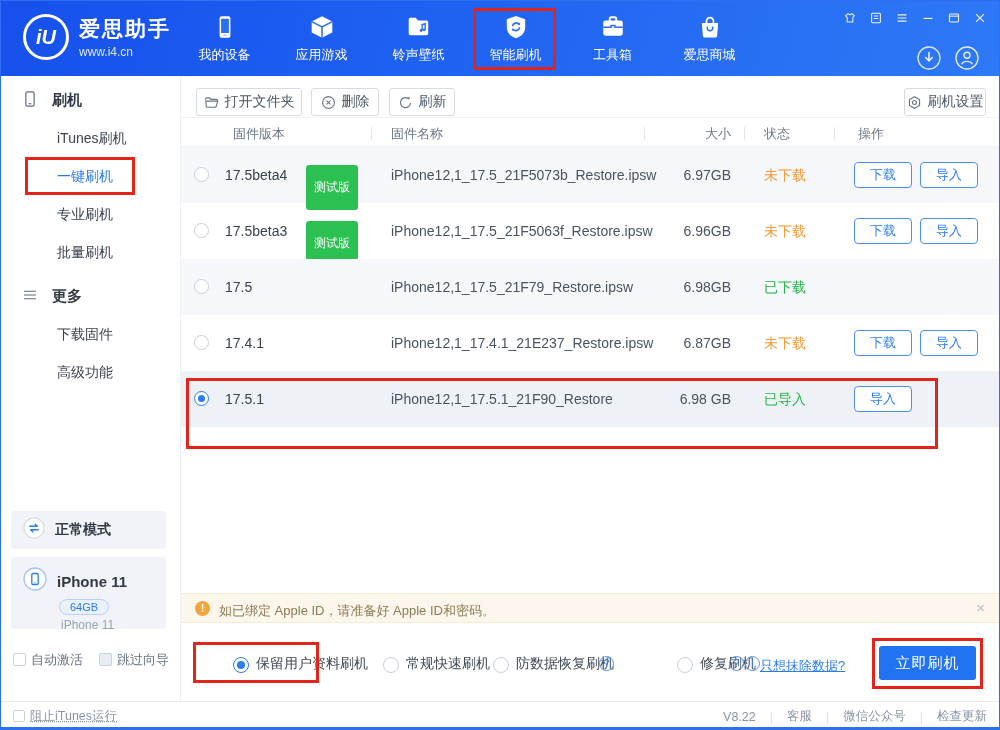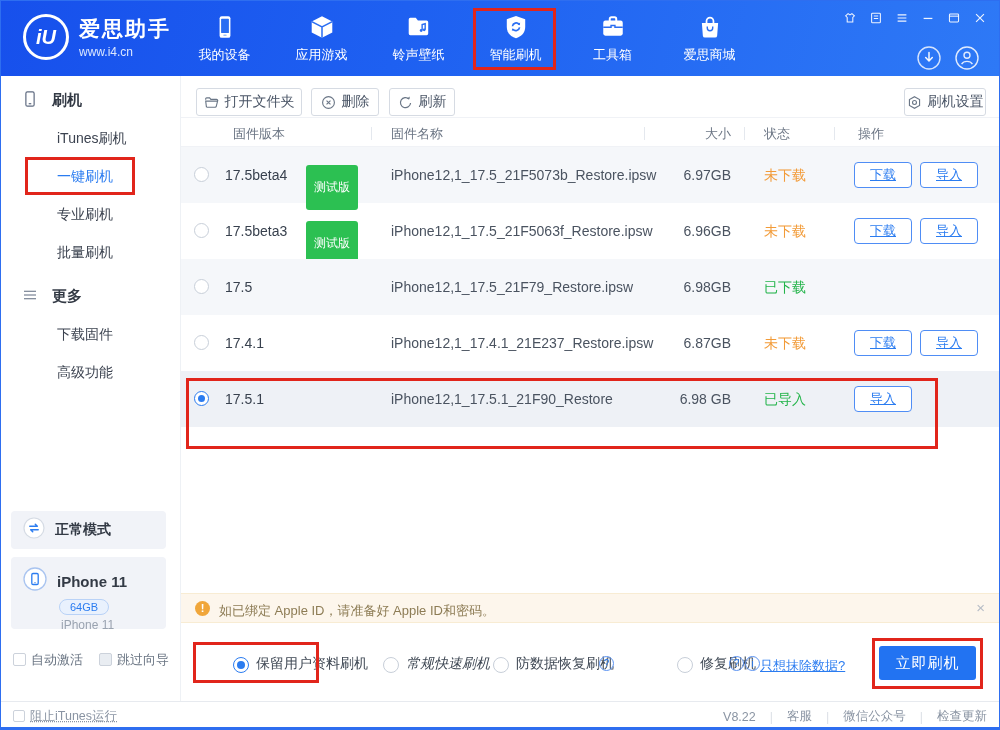--- a/index.html
+++ b/index.html
@@ -75,21 +75,21 @@
   .ver { position:absolute; left:44px; top:20px; font-size:14px; color:#38414e; }
   .badge { position:absolute; left:125px; top:18px; background:#2cc052; color:#fff; font-size:12px;
     border-radius:3px; padding:14px 8px; }
   .fname { position:absolute; left:210px; top:20px; font-size:14px; color:#4a5360; }
   .fsize { position:absolute; left:470px; top:20px; width:80px; text-align:right; font-size:14px; color:#4a5360; }
   .fstatus { position:absolute; left:583px; top:20px; font-size:14px; }
   .fstatus.orange { color:#f29b38; }
   .fstatus.green { color:#23b44a; }
   .actions { position:absolute; right:23px; top:15px; width:124px; display:flex; gap:8px; }
   .act-btn { width:58px; height:26px; border:1px solid #4f8df5; border-radius:4px; background:#fff;
-    color:#2b7cf0; font-size:13px; cursor:pointer; font-family:inherit;text-decoration:underline; }
+    color:#2b7cf0; font-size:13px; cursor:pointer; font-family:inherit; }
 
   .notice { position:absolute; left:0; top:517px; width:820px; height:30px; background:#fdf6ec;
     border-top:1px solid #f8ecd3; border-bottom:1px solid #f8ecd3; }
   .notice-icon { position:absolute; left:14px; top:7px; width:15px; height:15px; background:#f0a63a;
     border-radius:50%; color:#fff; font-size:11px; font-weight:bold; text-align:center; line-height:15px; }
   .notice-text { position:absolute; left:38px; top:8px; font-size:13px; color:#8d7c55; }
   .notice-close { position:absolute; right:16px; top:5px; font-size:15px; color:#b7bdc6; cursor:pointer; }
 
   .options { position:absolute; left:0; top:555px; width:820px; height:55px; }
   .opt { position:absolute; top:24px; display:flex; align-items:flex-end; gap:7px; cursor:pointer;margin-left:36px; }
@@ -432,21 +432,21 @@
       <span class="notice-close">×</span>
     </div>
 
     <div class="options">
       <div id="flash-radios">
   <span class="opt" style="left: 16px;">
     <span class="radio sel"></span>
     <span class="opt-label">保留用户资料刷机</span>
   </span>
 
-  <span class="opt" style="left: 166px; font-style: italic;">
+  <span class="opt" style="left: 166px;">
     <span class="radio"></span>
     <span class="opt-label">常规快速刷机</span>
   </span>
 
   <span class="opt" style="left: 276px;">
     <span class="radio"></span>
     <span class="opt-label">防数据恢复刷机</span>
   </span>
 
   <span class="opt" style="left: 460px;">

